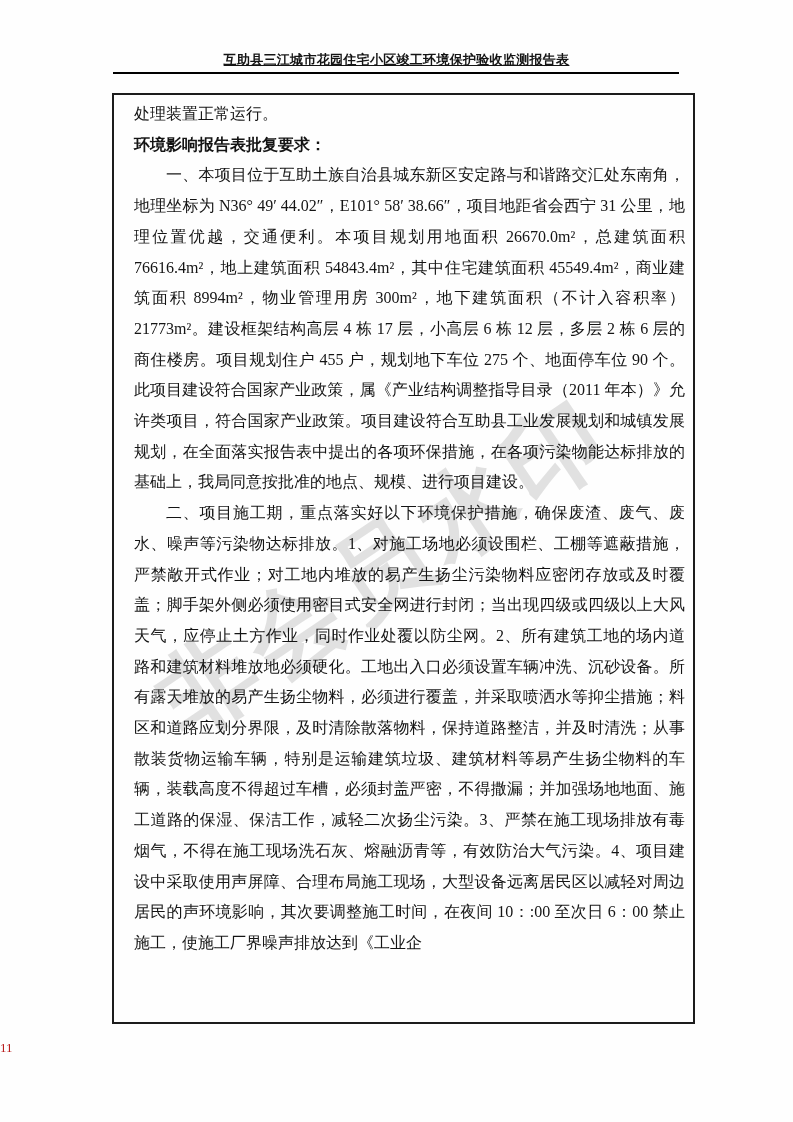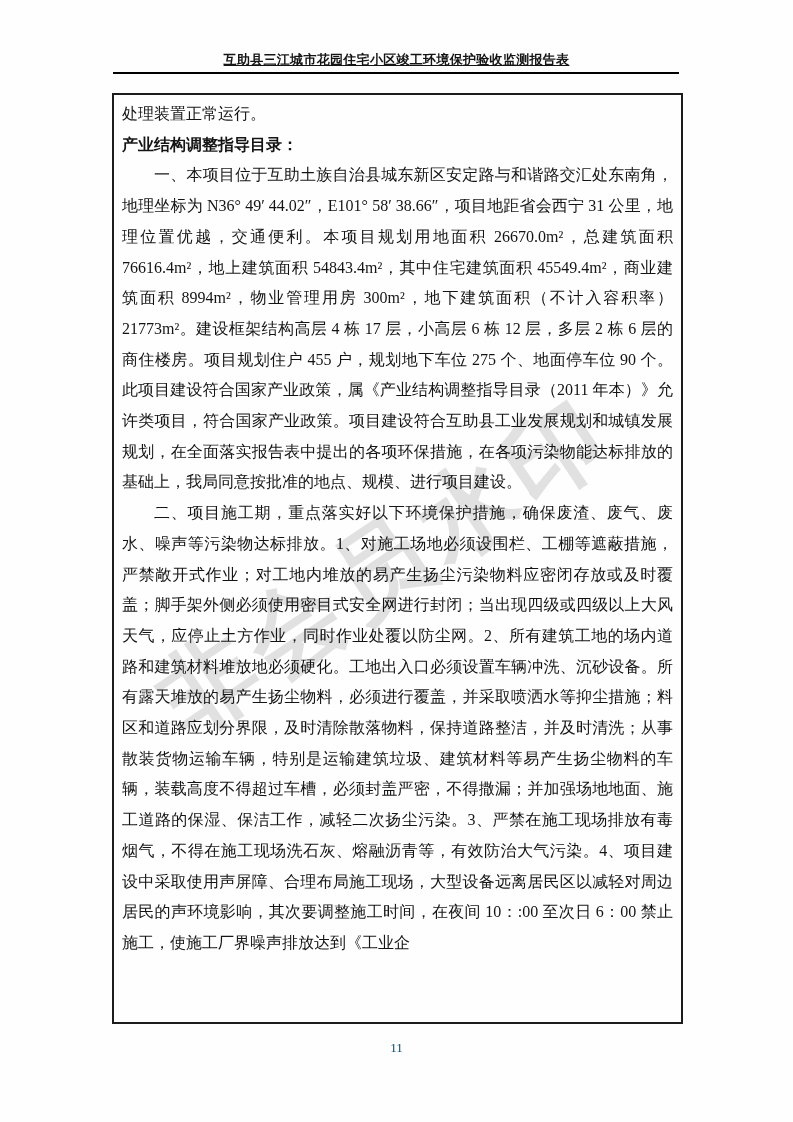--- a/index.html
+++ b/index.html
@@ -53,21 +53,21 @@
     z-index: 0;
     pointer-events: none;
   }
   .content-box {
     position: absolute;
     left: 112px;
     top: 93px;
     width: 551px;
     height: 918px;
     border: 2px solid #1c1c1c;
-    padding: 4px 8px 5px 8px;
+    padding: 4px 8px 5px 20px;
     overflow: hidden;
     z-index: 1;
     background: transparent;
   }
   .content-box p.para {
     margin: 0;
     font-size: 16px;
     line-height: 30.7px;
     text-align: justify;
     color: #141414;
@@ -76,36 +76,35 @@
     text-indent: 2em;
   }
   .content-box p.bold {
     font-weight: 700;
   }
   .page-footer {
     position: absolute;
     top: 1040px;
     left: 0;
     width: 793px;
-    text-align: center;
     font-size: 13px;
-    color: #0c4a6e;
+    color: #b91c1c;
   }
 </style>
 </head>
 <body>
 
 <div class="watermark">非会员水印</div>
 
 <div class="page-header">
   <span class="title">互助县三江城市花园住宅小区竣工环境保护验收监测报告表</span>
 </div>
 
 <div class="header-rule"></div>
 
 <div class="content-box">
   <p class="para">处理装置正常运行。</p>
-  <p class="para bold">产业结构调整指导目录：</p>
+  <p class="para bold">环境影响报告表批复要求：</p>
   <p class="para indent">一、本项目位于互助土族自治县城东新区安定路与和谐路交汇处东南角，地理坐标为 N36° 49′ 44.02″，E101° 58′ 38.66″，项目地距省会西宁 31 公里，地理位置优越，交通便利。本项目规划用地面积 26670.0m²，总建筑面积 76616.4m²，地上建筑面积 54843.4m²，其中住宅建筑面积 45549.4m²，商业建筑面积 8994m²，物业管理用房 300m²，地下建筑面积（不计入容积率）21773m²。建设框架结构高层 4 栋 17 层，小高层 6 栋 12 层，多层 2 栋 6 层的商住楼房。项目规划住户 455 户，规划地下车位 275 个、地面停车位 90 个。此项目建设符合国家产业政策，属《产业结构调整指导目录（2011 年本）》允许类项目，符合国家产业政策。项目建设符合互助县工业发展规划和城镇发展规划，在全面落实报告表中提出的各项环保措施，在各项污染物能达标排放的基础上，我局同意按批准的地点、规模、进行项目建设。</p>
   <p class="para indent">二、项目施工期，重点落实好以下环境保护措施，确保废渣、废气、废水、噪声等污染物达标排放。1、对施工场地必须设围栏、工棚等遮蔽措施，严禁敞开式作业；对工地内堆放的易产生扬尘污染物料应密闭存放或及时覆盖；脚手架外侧必须使用密目式安全网进行封闭；当出现四级或四级以上大风天气，应停止土方作业，同时作业处覆以防尘网。2、所有建筑工地的场内道路和建筑材料堆放地必须硬化。工地出入口必须设置车辆冲洗、沉砂设备。所有露天堆放的易产生扬尘物料，必须进行覆盖，并采取喷洒水等抑尘措施；料区和道路应划分界限，及时清除散落物料，保持道路整洁，并及时清洗；从事散装货物运输车辆，特别是运输建筑垃圾、建筑材料等易产生扬尘物料的车辆，装载高度不得超过车槽，必须封盖严密，不得撒漏；并加强场地地面、施工道路的保湿、保洁工作，减轻二次扬尘污染。3、严禁在施工现场排放有毒烟气，不得在施工现场洗石灰、熔融沥青等，有效防治大气污染。4、项目建设中采取使用声屏障、合理布局施工现场，大型设备远离居民区以减轻对周边居民的声环境影响，其次要调整施工时间，在夜间 10：:00 至次日 6：00 禁止施工，使施工厂界噪声排放达到《工业企</p>
 </div>
 
 <div class="page-footer">11</div>
 
 </body></html>

